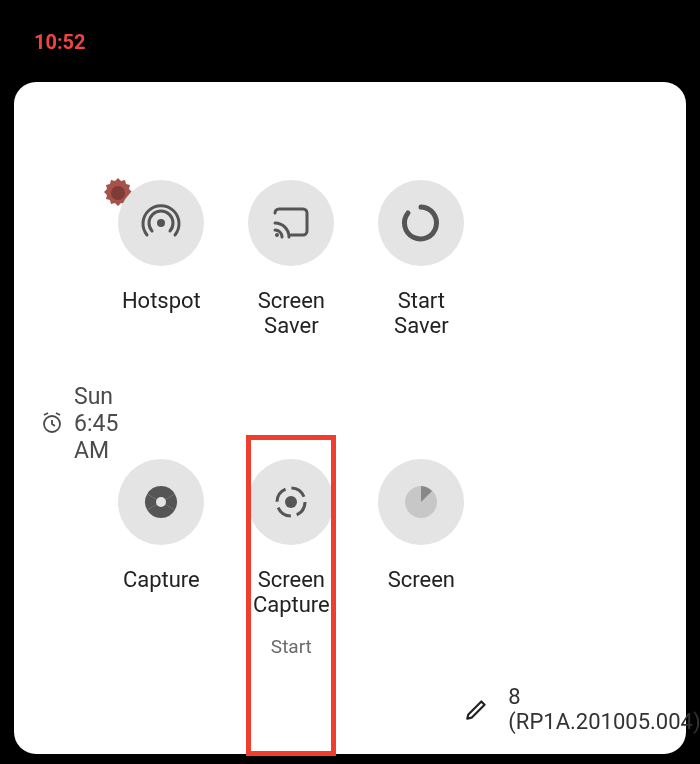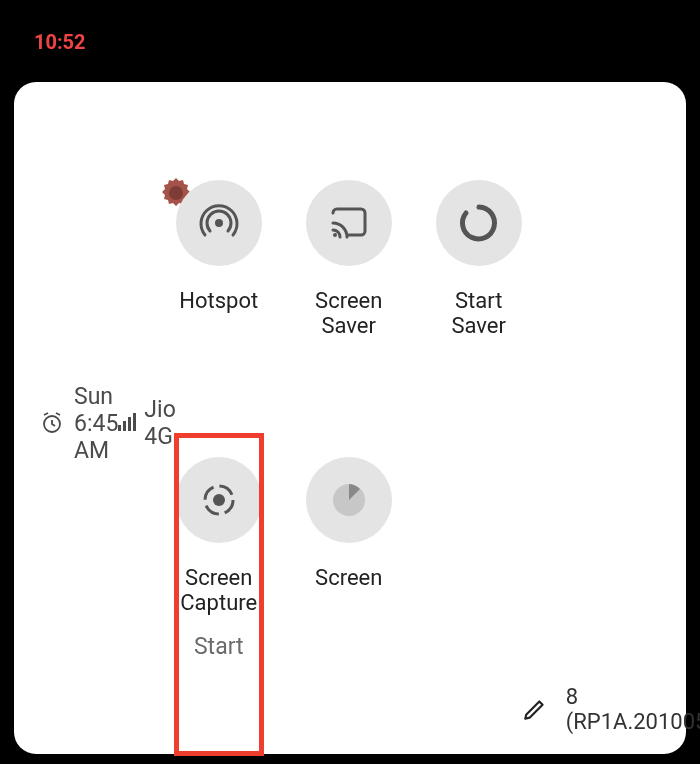--- a/index.html
+++ b/index.html
@@ -109,21 +109,21 @@
     background: #e4e4e4;
     display: flex;
     align-items: center;
     justify-content: center;
   }
   .tile-circle svg { display:block; }
   .tile-labels {
     text-align: center;
   }
   .tile-label { font-size: 22px; color: #222; }
-  .tile-sub { font-size: 23px; color: #6b6b6b; margin-top: 18px; }
+  .tile-sub { font-size: 19px; color: #6b6b6b; margin-top: 18px; }
   .highlight-box {
     position: absolute;
     border: 5px solid #ef3d2e;
     top: -24px;
     bottom: -22px;
     left: -2px;
     right: -2px;
     pointer-events: none;
   }
   
@@ -175,31 +175,20 @@
       <span class="alarm-icon">
         <svg width="24" height="24" viewBox="0 0 24 24" fill="none" stroke="#4b4b4b" stroke-width="1.8">
           <circle cx="12" cy="13" r="8"></circle>
           <path d="M12 9v4l3 2"></path>
           <path d="M4 4l4-2"></path>
           <path d="M20 4l-4-2"></path>
         </svg>
       </span>
       <span>Sun 6:45 AM</span>
     </div>
-    <div class="status-right">
-      <span>
-        <svg width="20" height="18" viewBox="0 0 20 18" fill="#4b4b4b">
-          <rect x="0" y="12" width="3" height="6"></rect>
-          <rect x="5" y="8" width="3" height="10"></rect>
-          <rect x="10" y="4" width="3" height="14"></rect>
-          <rect x="15" y="0" width="3" height="18"></rect>
-        </svg>
-      </span>
-      <span>Jio 4G</span>
-    </div>
   </div>
 
   <div class="slider-wrap">
     <div class="track-full"></div>
     <div class="track-fill"></div>
     <div class="thumb">
       <svg width="32" height="32" viewBox="0 0 32 32">
         <path fill="#a4524a" d="M16 1l3 3 4-1 1 4 4 1-1 4 3 3-3 3 1 4-4 1-1 4-4-1-3 3-3-3-4 1-1-4-4-1 1-4-3-3 3-3-1-4 4-1 1-4 4 1z"></path>
         <circle cx="16" cy="16" r="7" fill="#7d3c35"></circle>
       </svg>
@@ -239,20 +228,37 @@
       <div class="tile-circle">
         <svg width="44" height="44" viewBox="0 0 44 44" fill="none" stroke="#555" stroke-width="5" stroke-linecap="round">
           <path d="M22 6 A16 16 0 1 1 9 12"></path>
         </svg>
       </div>
       <div class="tile-labels">
         <div class="tile-label">Start Saver</div>
       </div>
     </div>
 
+    <div class="tile">
+      <div class="tile-circle">
+        <svg width="44" height="44" viewBox="0 0 44 44" fill="#555">
+          <circle cx="22" cy="22" r="16" fill="none" stroke="#555" stroke-width="0"></circle>
+          <path d="M22 22 L22 6 A16 16 0 0 1 35.8 14 Z"></path>
+          <path d="M22 22 L35.8 14 A16 16 0 0 1 35.8 30 Z"></path>
+          <path d="M22 22 L35.8 30 A16 16 0 0 1 22 38 Z"></path>
+          <path d="M22 22 L22 38 A16 16 0 0 1 8.2 30 Z"></path>
+          <path d="M22 22 L8.2 30 A16 16 0 0 1 8.2 14 Z"></path>
+          <path d="M22 22 L8.2 14 A16 16 0 0 1 22 6 Z"></path>
+          <circle cx="22" cy="22" r="5" fill="#e4e4e4"></circle>
+        </svg>
+      </div>
+      <div class="tile-labels">
+        <div class="tile-label">Capture</div>
+      </div>
+    </div>
 
     <div class="tile">
       <div class="highlight-box"></div>
       <div class="tile-circle">
         <svg width="44" height="44" viewBox="0 0 44 44" fill="none">
           <circle cx="22" cy="22" r="14" stroke="#555" stroke-width="3" stroke-dasharray="16 6"></circle>
           <circle cx="22" cy="22" r="6" fill="#555"></circle>
         </svg>
       </div>
       <div class="tile-labels">

